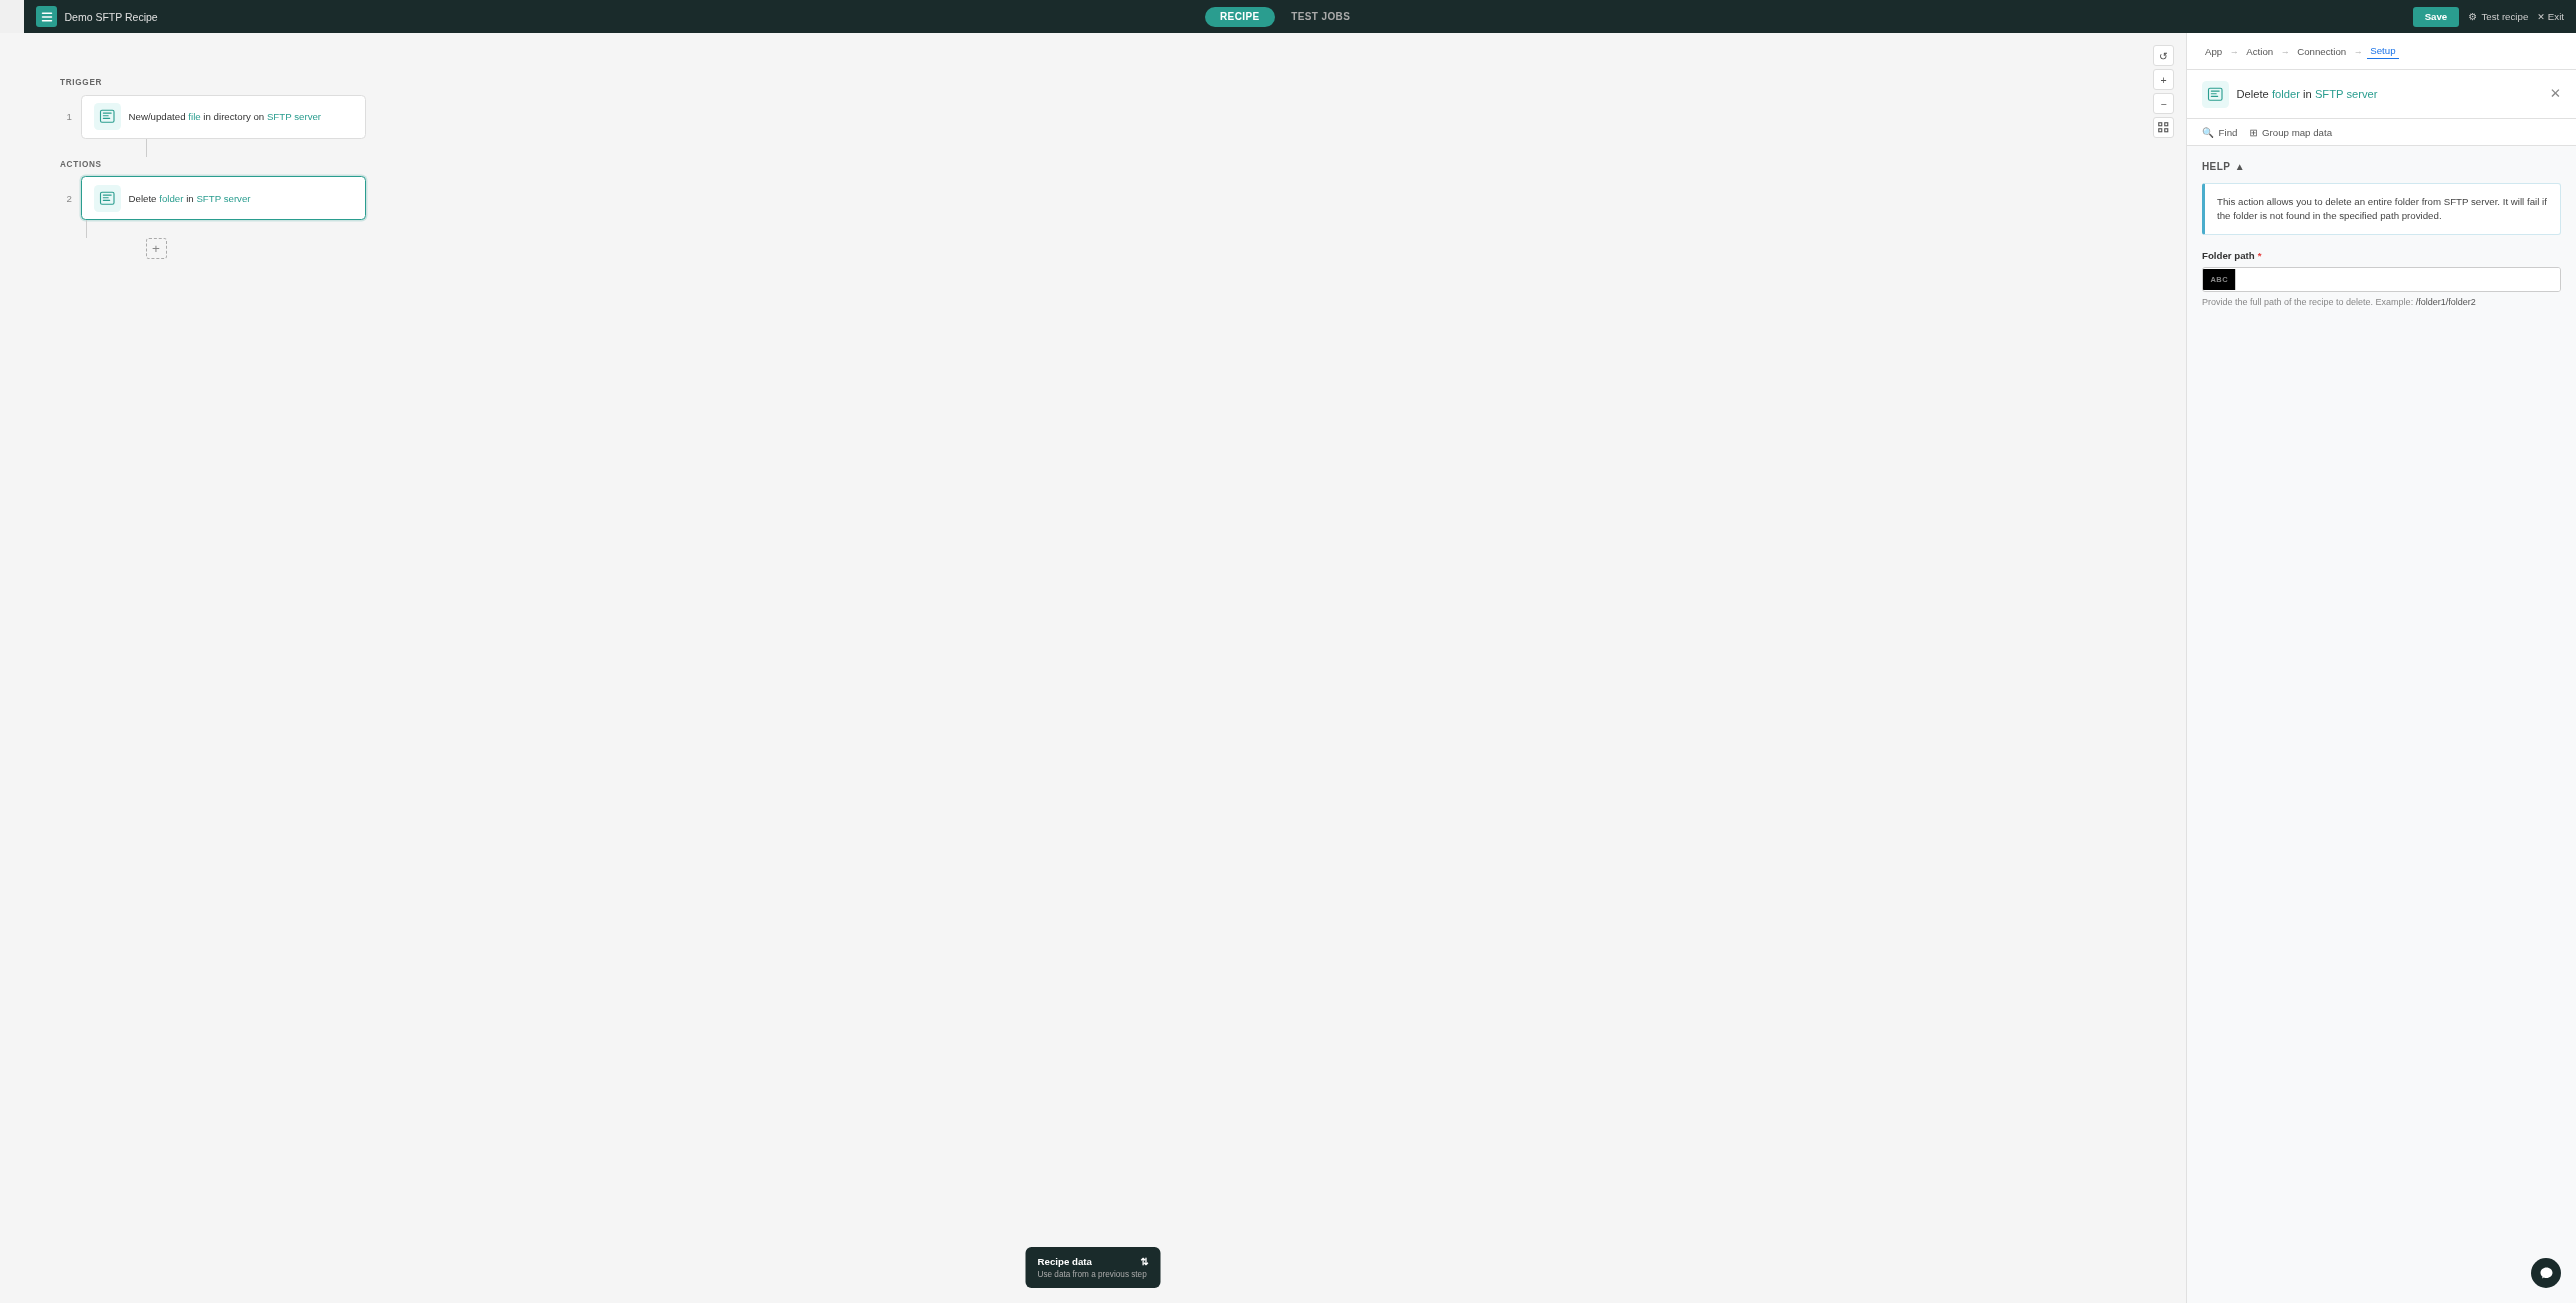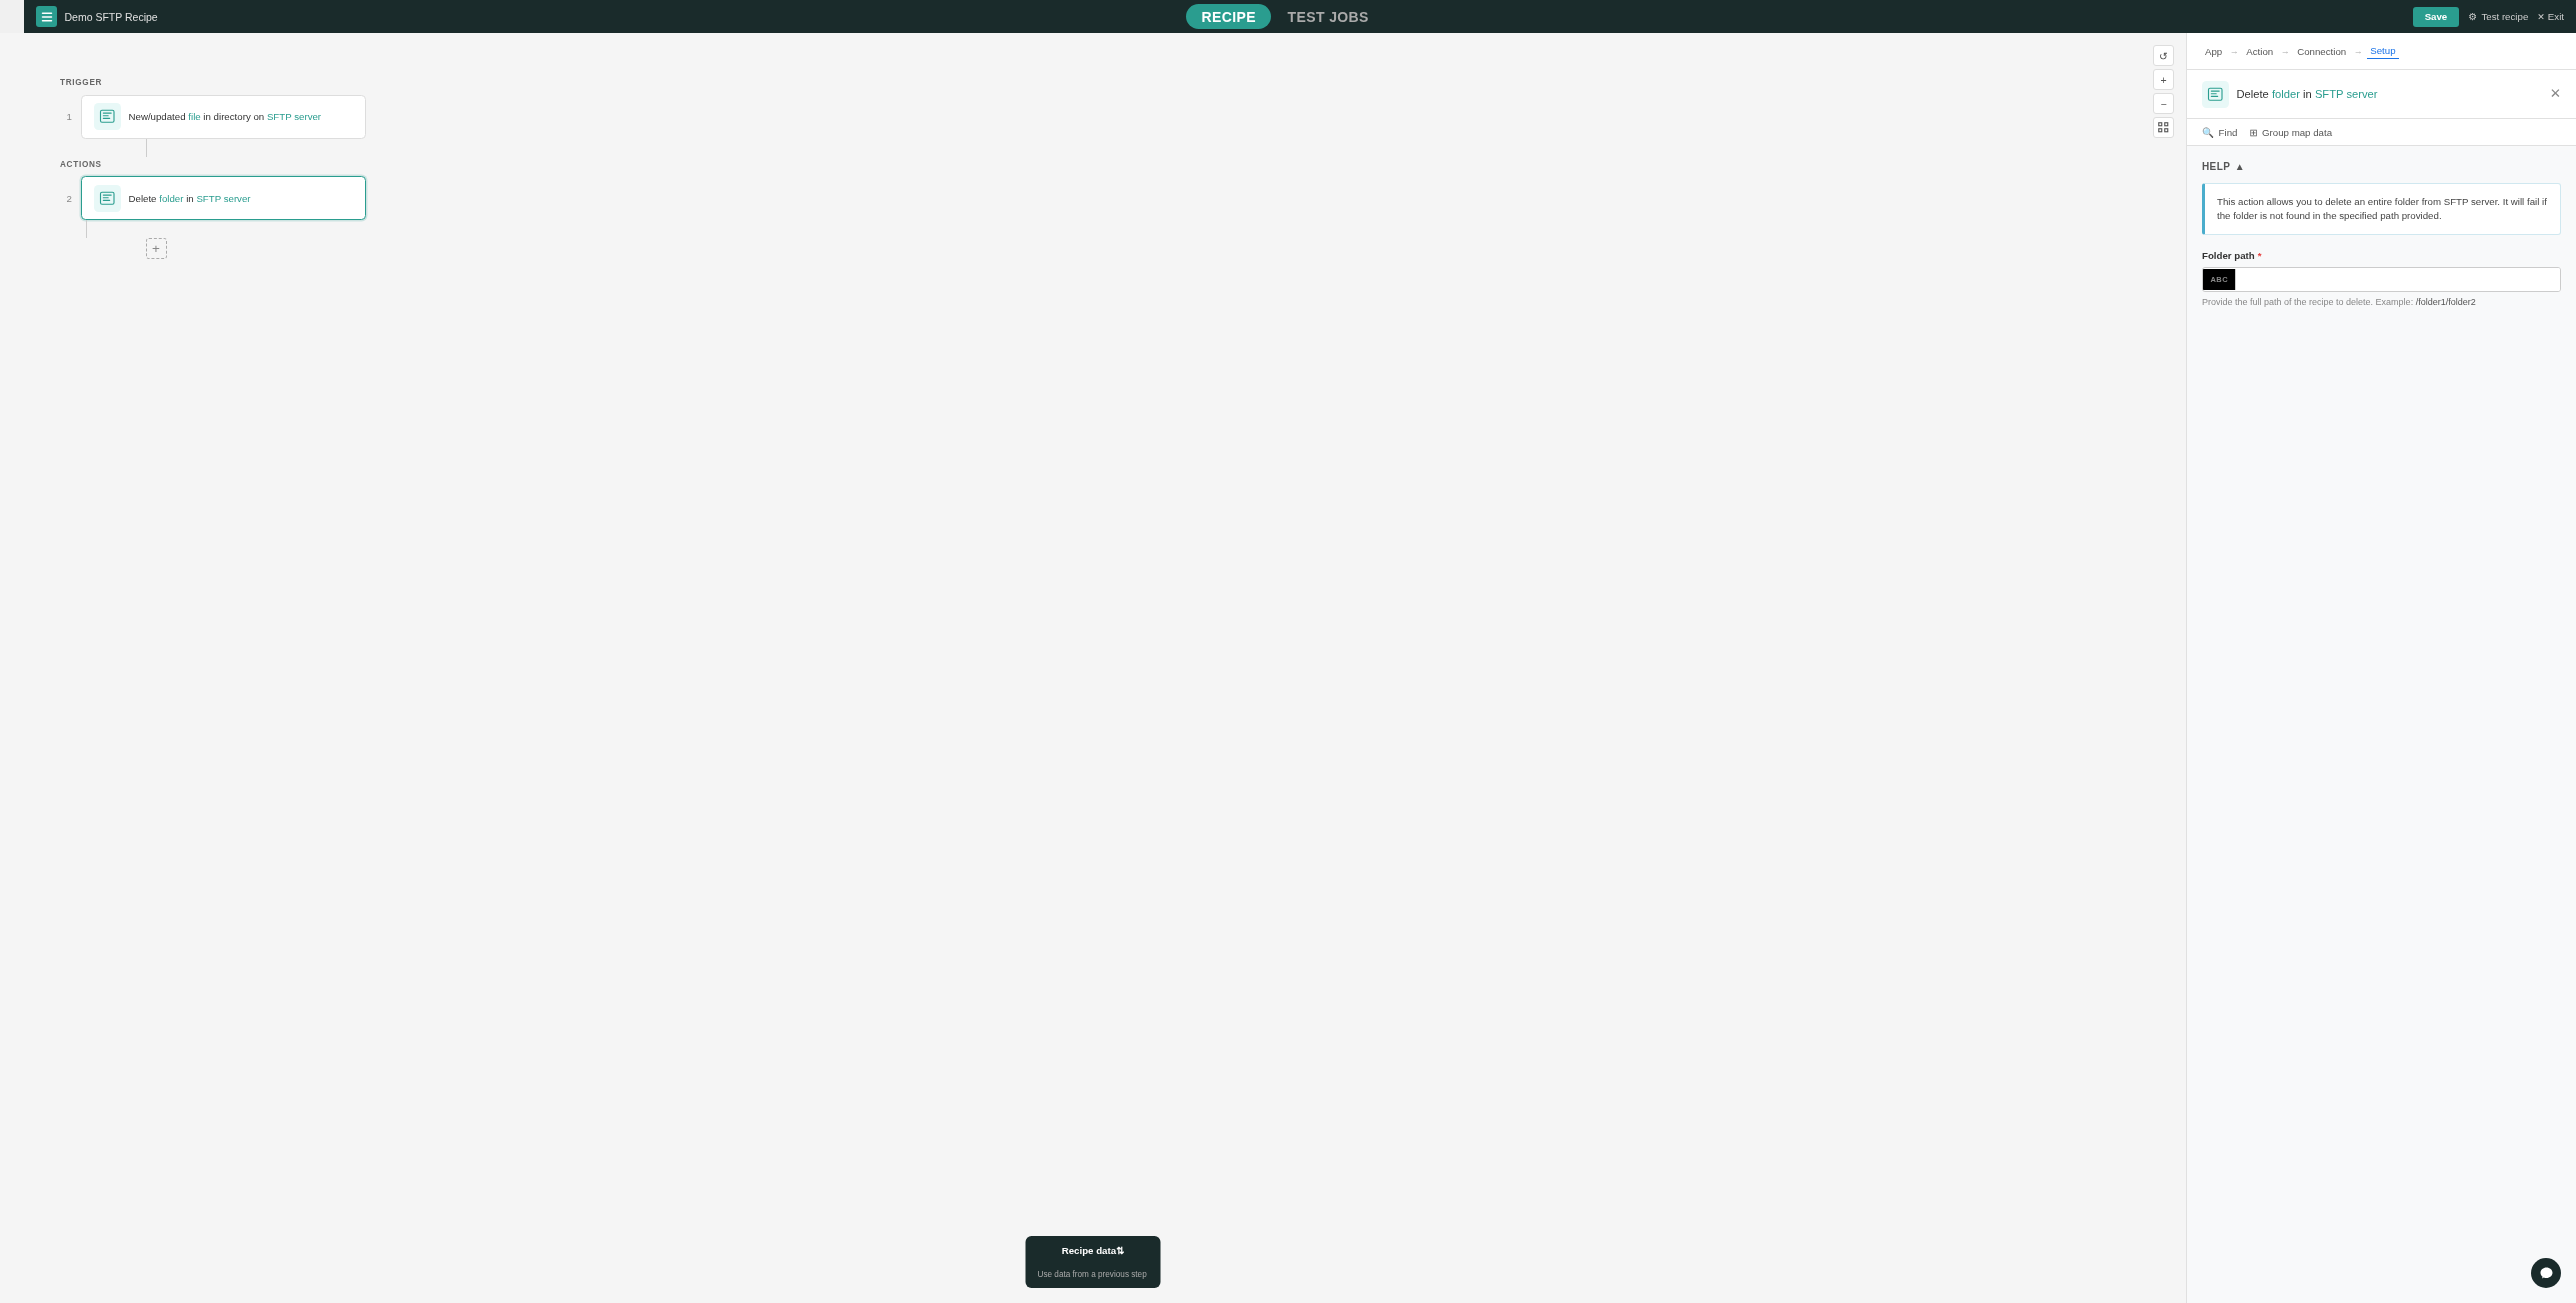--- a/index.html
+++ b/index.html
@@ -19,21 +19,21 @@
       margin-left: 24px;
     }
     .navbar-left { display: flex; align-items: center; gap: 7.5px; }
     .navbar-logo {
       width: 21px; height: 21px; background: #2a9d8f; border-radius: 3px;
       display: flex; align-items: center; justify-content: center; color: white; font-size: 9px; font-weight: bold;
     }
     .navbar-title { font-size: 10.5px; font-weight: 500; color: #e0e0e0; }
     .navbar-center { display: flex; align-items: center; gap: 1.5px; }
     .nav-tab {
-      padding: 4.5px 15px; border-radius: 15px; font-size: 14px; font-weight: 600; cursor: pointer; color: #aaa; letter-spacing: 0.4px;
+      padding: 4.5px 15px; border-radius: 15px; font-size: 10px; font-weight: 600; cursor: pointer; color: #aaa; letter-spacing: 0.4px;
     }
     .nav-tab.active { background: #2a9d8f; color: white; }
     .navbar-right { display: flex; align-items: center; gap: 9px; }
     .btn-save {
       background: #2a9d8f; color: white; border: none; padding: 4.5px 12px; border-radius: 3px; cursor: pointer; font-size: 9.7px; font-weight: 600;
     }
     .btn-test { display: flex; align-items: center; gap: 4.5px; color: #ccc; cursor: pointer; font-size: 9.7px; }
     .btn-exit { display: flex; align-items: center; gap: 3px; color: #ccc; cursor: pointer; font-size: 9.7px; }
     .btn-exit::before { content: '✕'; font-size: 9px; }
 
@@ -91,21 +91,21 @@
       display: flex; align-items: center; justify-content: center; cursor: pointer;
       color: #888; font-size: 13.5px; background: transparent; margin-left: calc(60px + 12px + 13.5px);
     }
 
     
     .recipe-data-panel {
       position: absolute; bottom: 15px; left: 50%; transform: translateX(-50%);
       background: #1a2b2b; border-radius: 6px; width: 135px; padding: 9px 12px;
       color: white; cursor: pointer;
     }
-    .recipe-data-title { font-size: 9.7px; font-weight: 600; margin-bottom: 14px; display: flex; justify-content: center; align-items: center; }
+    .recipe-data-title { font-size: 9.7px; font-weight: 600; margin-bottom: 3px; display: flex; justify-content: space-between; align-items: center; }
     .recipe-data-sub { font-size: 8.2px; color: #aaa; }
 
     
     .right-panel {
       width: 390px; background: white; border-left: 0.7px solid #e0e0e0;
       display: flex; flex-direction: column; overflow: hidden;
     }
 
     
     .breadcrumb-nav {

